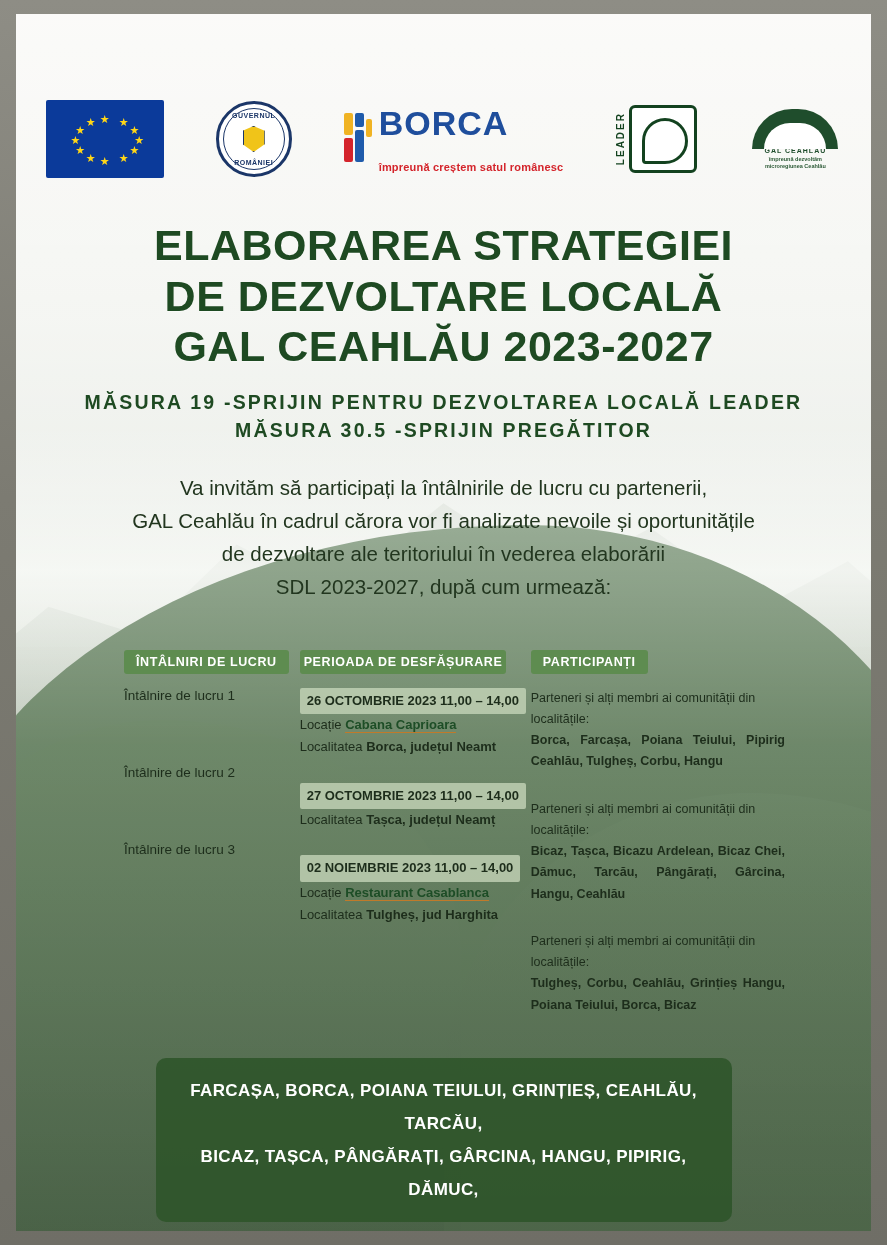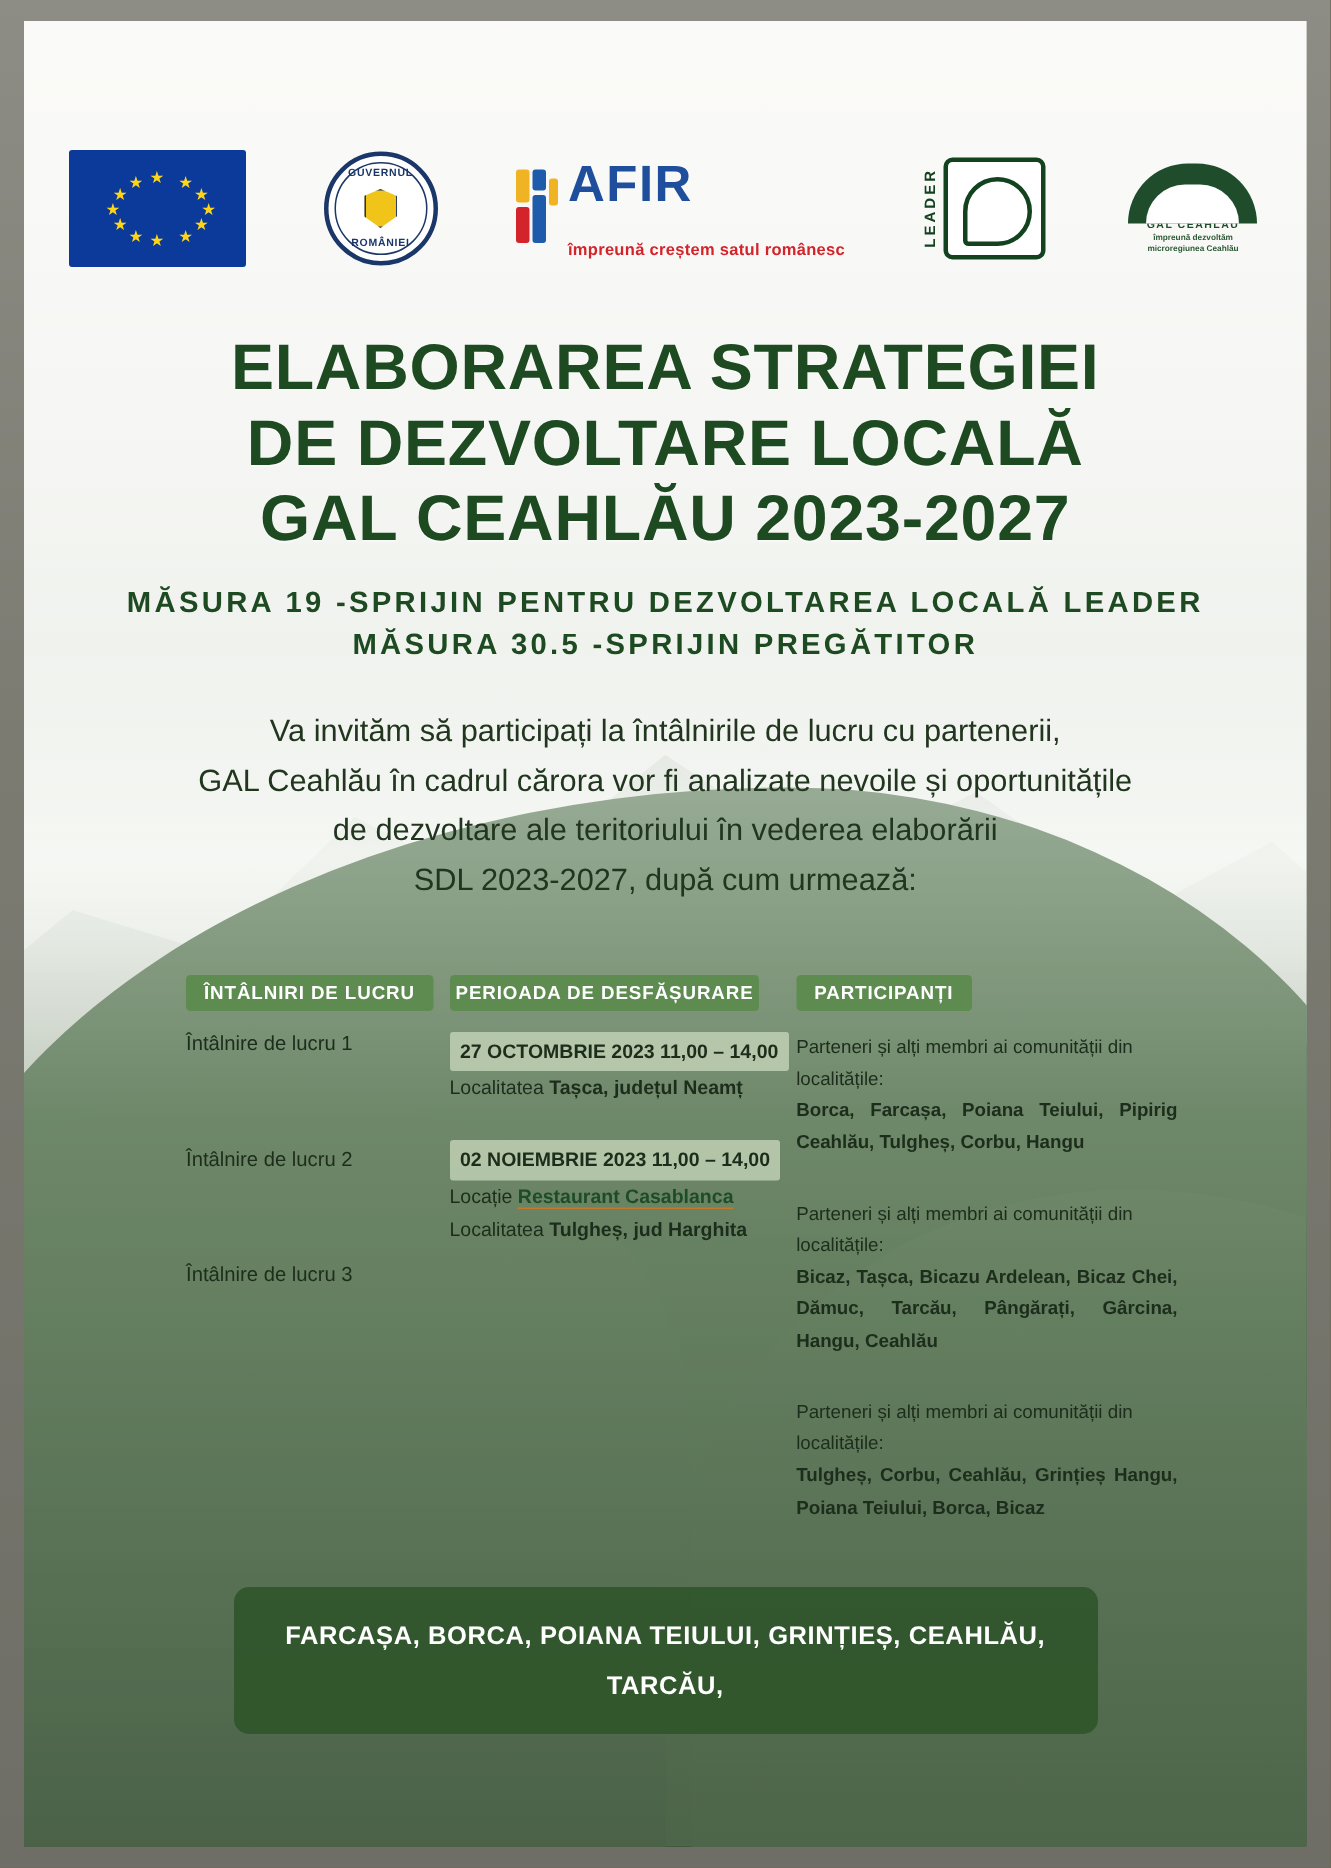--- a/index.html
+++ b/index.html
@@ -279,21 +279,21 @@
 
         <div class="logo-afir">
           <div class="bars">
             <span class="b b1"></span>
               <span class="b b2"></span>
               <span class="b b3"></span>
             <span class="b b4"></span>
               <span class="b b5"></span>
           </div>
           <div class="afir-text">
-            <div class="big">AFIR</div>
+            <div class="big">BORCA</div>
             <div class="small">împreună creștem satul românesc</div>
           </div>
         </div>
 
         <div class="logo-leader">
           <div class="vtext">LEADER</div>
           <div class="box"></div>
         </div>
 
         <div class="logo-gal">
@@ -326,20 +326,25 @@
         <div class="col-a">
           <div class="hdr">ÎNTÂLNIRI DE LUCRU</div>
           <div class="row-label">Întâlnire de lucru 1</div>
           <div class="row-label">Întâlnire de lucru 2</div>
           <div class="row-label">Întâlnire de lucru 3</div>
         </div>
 
         <div class="col-b">
           <div class="hdr wide">PERIOADA DE DESFĂȘURARE</div>
 
+          <div class="meet">
+            <div class="date">26 OCTOMBRIE 2023 11,00 – 14,00</div>
+            <div class="loc"><span>Locație</span> <b>Cabana Caprioara</b></div>
+            <div class="locality"><span>Localitatea</span> <b>Borca, județul Neamt</b></div>
+          </div>
 
           <div class="meet">
             <div class="date">27 OCTOMBRIE 2023 11,00 – 14,00</div>
             <div class="locality"><span>Localitatea</span> <b>Tașca, județul Neamț</b></div>
           </div>
 
           <div class="meet">
             <div class="date">02 NOIEMBRIE 2023 11,00 – 14,00</div>
             <div class="loc"><span>Locație</span> <b>Restaurant Casablanca</b></div>
             <div class="locality"><span>Localitatea</span> <b>Tulgheș, jud Harghita</b></div>
@@ -361,18 +366,19 @@
 
           <div class="part">
             <div>Parteneri și alți membri ai comunității din localitățile:</div>
             <div class="names just">Tulgheș,  Corbu,  Ceahlău,  Grințieș Hangu, Poiana Teiului, Borca, Bicaz</div>
           </div>
         </div>
       </div>
 
       <div class="banner">
         <div>FARCAȘA, BORCA, POIANA TEIULUI, GRINȚIEȘ, CEAHLĂU, TARCĂU,</div>
+        <div>BICAZ, TAȘCA, PÂNGĂRAȚI, GÂRCINA, HANGU, PIPIRIG, DĂMUC,</div>
 
       </div>
 
     </div>
   </div>
 </div>
 
 </body></html>

